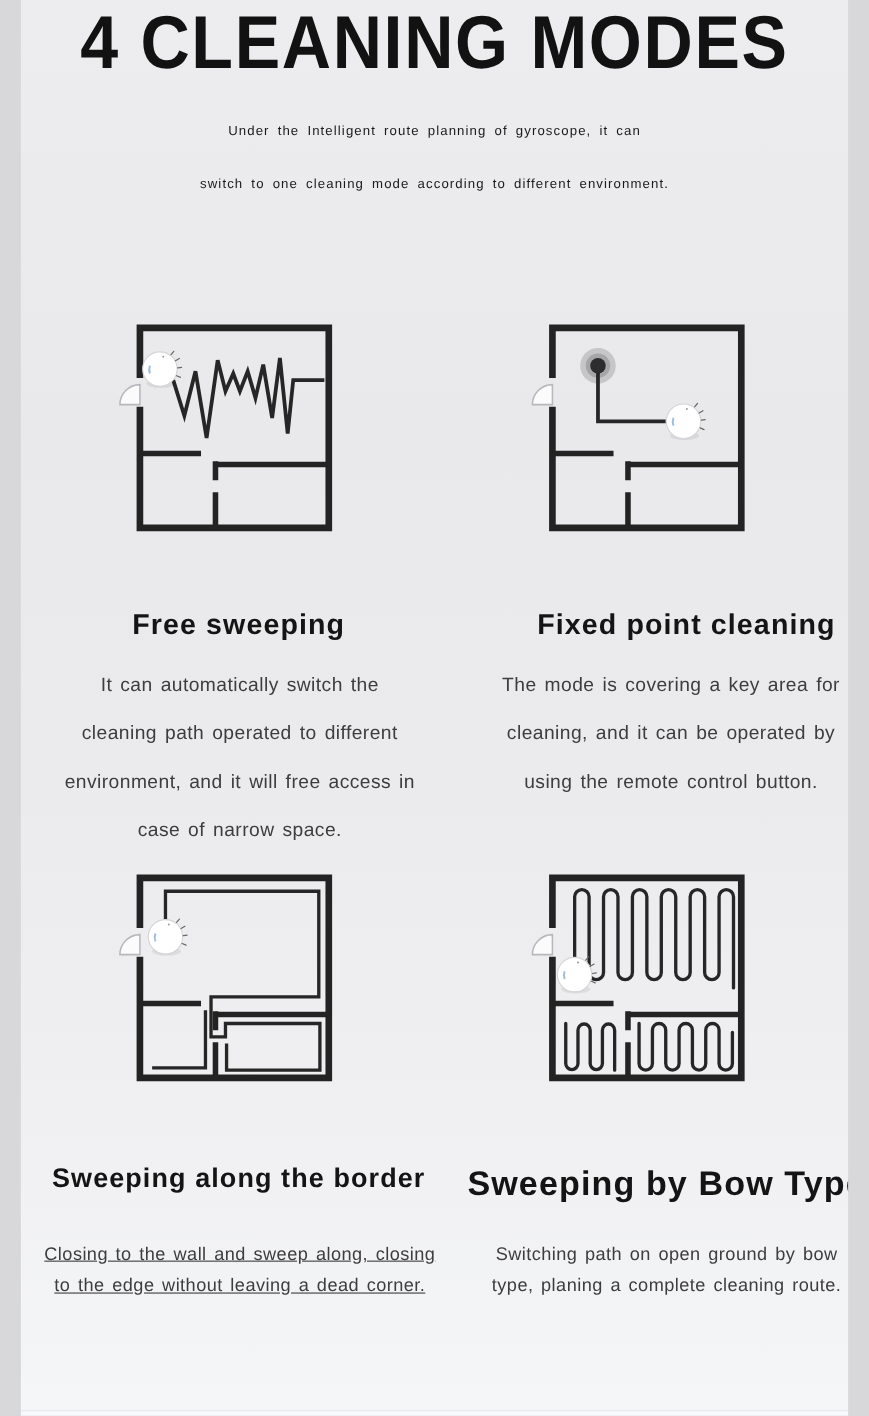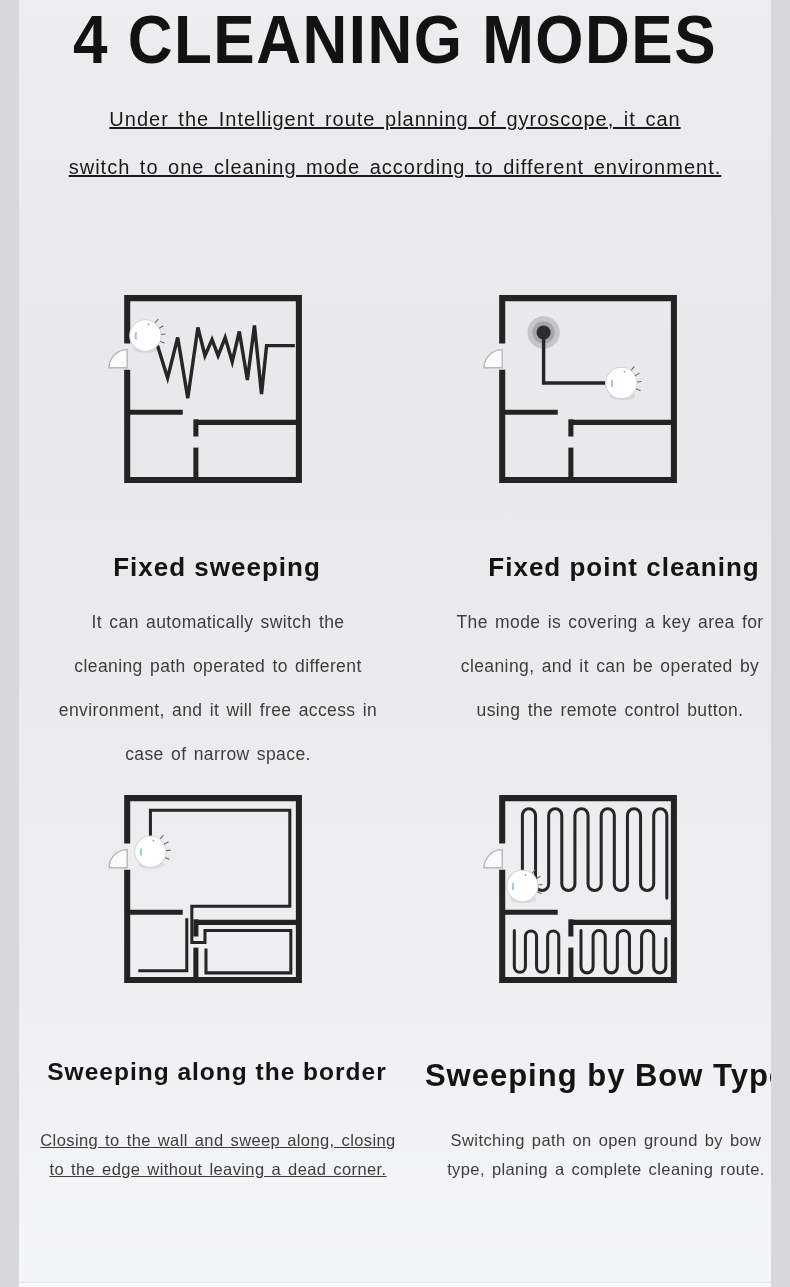--- a/index.html
+++ b/index.html
@@ -19,24 +19,23 @@
     text-align:center;
     font-size:62px; font-weight:700; letter-spacing:1.5px;
     color:#121212;
     transform:scaleY(1.1); transform-origin:center top;
     white-space:nowrap;
   }
 
   .subtitle {
     position:absolute; top:95px; left:0; width:100%;
     text-align:center;
-    font-size:20px; line-height:48px;
+    font-size:12px; line-height:48px;
     letter-spacing:1px; word-spacing:3px;
     color:#1a1a1a;
-    text-decoration:underline;
   }
 
   .diagram {
     position:absolute; width:202px; height:202px;
   }
   .dg-tl { left:88px;  top:285px; }
   .dg-tr { left:463px; top:285px; }
   .dg-bl { left:88px;  top:785px; }
   .dg-br { left:463px; top:785px; }
   .diagram svg { width:100%; height:100%; display:block; }
@@ -116,21 +115,21 @@
       <g>
         <circle cx="61" cy="47" r="16" fill="#909094" opacity="0.4"></circle>
         <circle cx="61" cy="47" r="11" fill="#86868a" opacity="0.5"></circle>
         <circle cx="61" cy="47" r="7" fill="#2d2d30"></circle>
       </g>
       <path d="M 61 53 L 61 97 L 122 97" stroke="#262626" stroke-width="3.4" fill="none"></path>
       <use href="#robot-sym" transform="translate(138,97)"></use>
     </svg>
   </div>
 
-  <h2 class="mode-heading h-tl">Fixed sweeping</h2>
+  <h2 class="mode-heading h-tl">Free sweeping</h2>
   <h2 class="mode-heading h-tr">Fixed point cleaning</h2>
 
   <div class="mode-desc d-tl">
     <div>It can automatically switch the</div>
     <div>cleaning path operated to different</div>
     <div>environment, and it will free access in</div>
     <div>case of narrow space.</div>
   </div>
 
   <div class="mode-desc d-tr">

